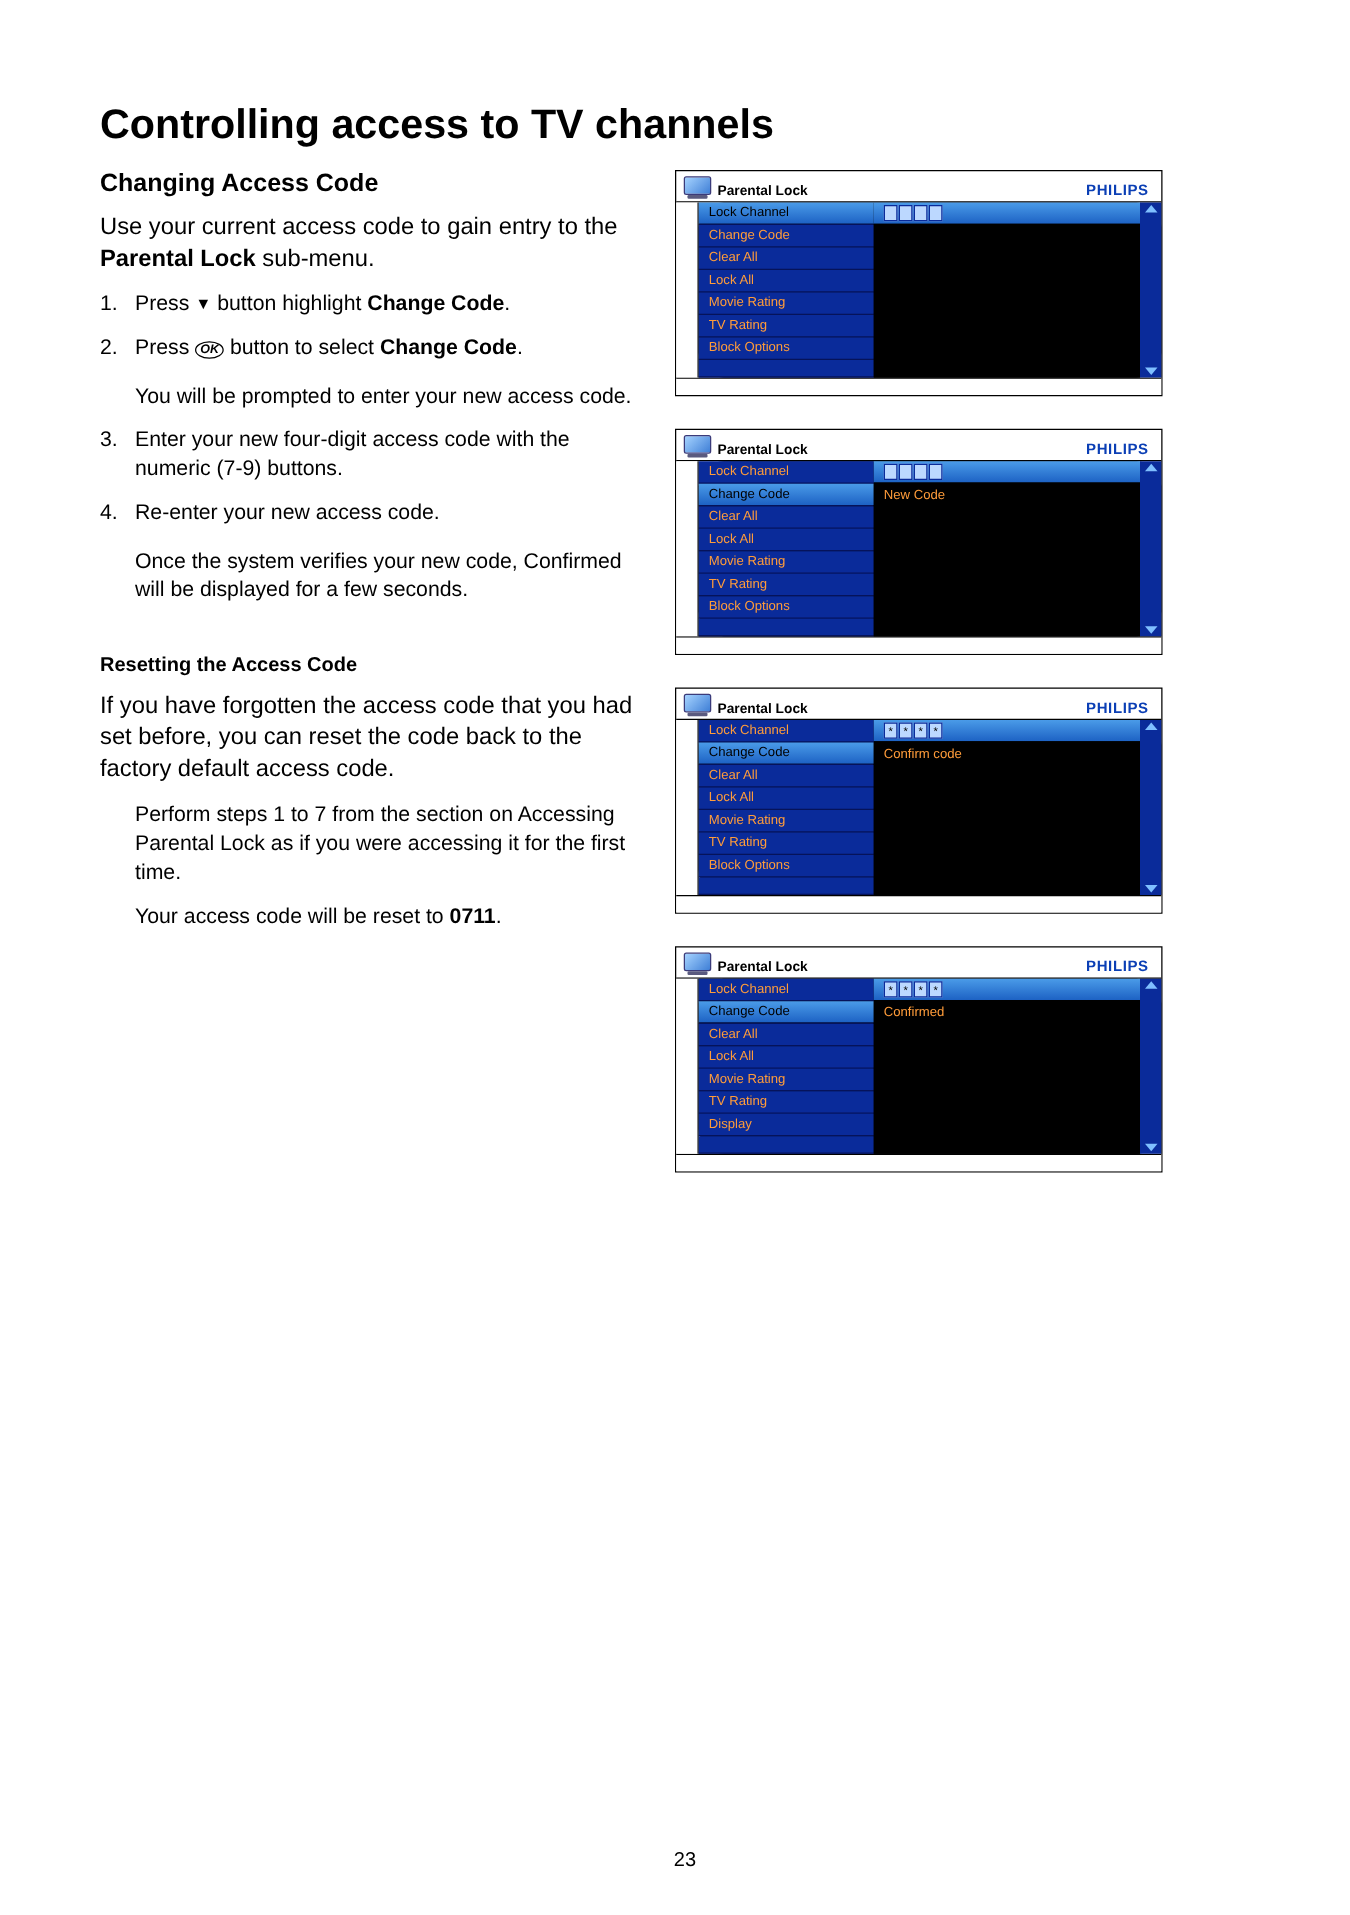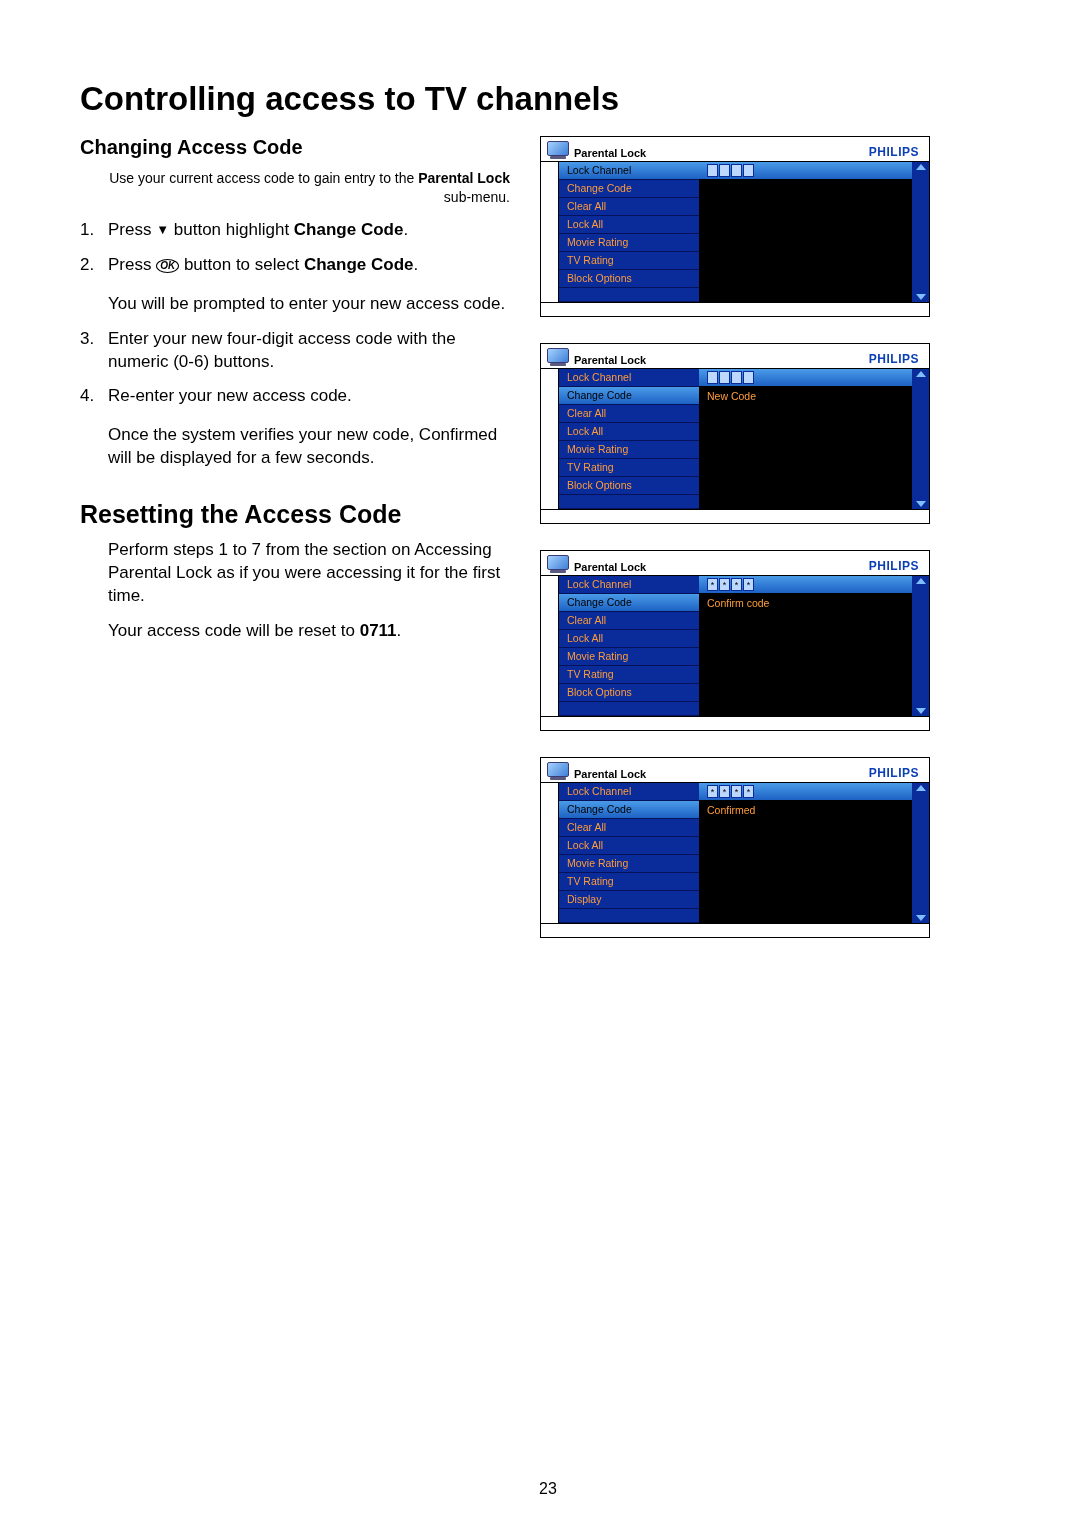--- a/index.html
+++ b/index.html
@@ -27,30 +27,29 @@
   .right-col {
     flex: 0 0 390px;
   }
   .subhead {
     font-size: 20px;
     font-weight: bold;
     margin-bottom: 10px;
     margin-top: 0;
   }
   .subhead2 {
-    font-size: 25px;
+    font-size: 16px;
     font-weight: bold;
-    margin-top: 30px;
+    margin-top: 40px;
     margin-bottom: 10px;
   }
   .para {
-    font-size: 14px;
+    font-size: 19px;
     line-height: 1.35;
     margin-bottom: 12px;
-    text-align: right;
   }
   .para b { font-weight: bold; }
   ol.steps {
     list-style: none;
     counter-reset: step;
     padding-left: 0;
   }
   ol.steps > li {
     counter-increment: step;
     position: relative;
@@ -259,29 +258,30 @@
 
     <ol class="steps">
       <li>
         <span>Press </span><span class="down-tri">▼</span><span> button highlight </span><b>Change Code</b><span>.</span>
       </li>
       <li>
         <span>Press </span><span class="ok-icon">OK</span><span> button to select </span><b>Change Code</b><span>.</span>
         <div class="step-extra">You will be prompted to enter your new access code.</div>
       </li>
       <li>
-        <span>Enter your new four-digit access code with the numeric (0-6) buttons.</span>
+        <span>Enter your new four-digit access code with the numeric (7-9) buttons.</span>
       </li>
       <li>
         <span>Re-enter your new access code.</span>
         <div class="step-extra">Once the system verifies your new code, Confirmed will be displayed for a few seconds.</div>
       </li>
     </ol>
 
     <h2 class="subhead2">Resetting the Access Code</h2>
+    <p class="para">If you have forgotten the access code that you had set before, you can reset the code back to the factory default access code.</p>
     <p class="indent-para">Perform steps 1 to 7 from the section on Accessing Parental Lock as if you were accessing it for the first time.</p>
     <p class="indent-para">
       <span>Your access code will be reset to </span><b>0711</b><span>.</span>
     </p>
 
   </div>
 
   <div class="right-col osd-stack">
     <div class="osd">
         <div class="osd-top">

